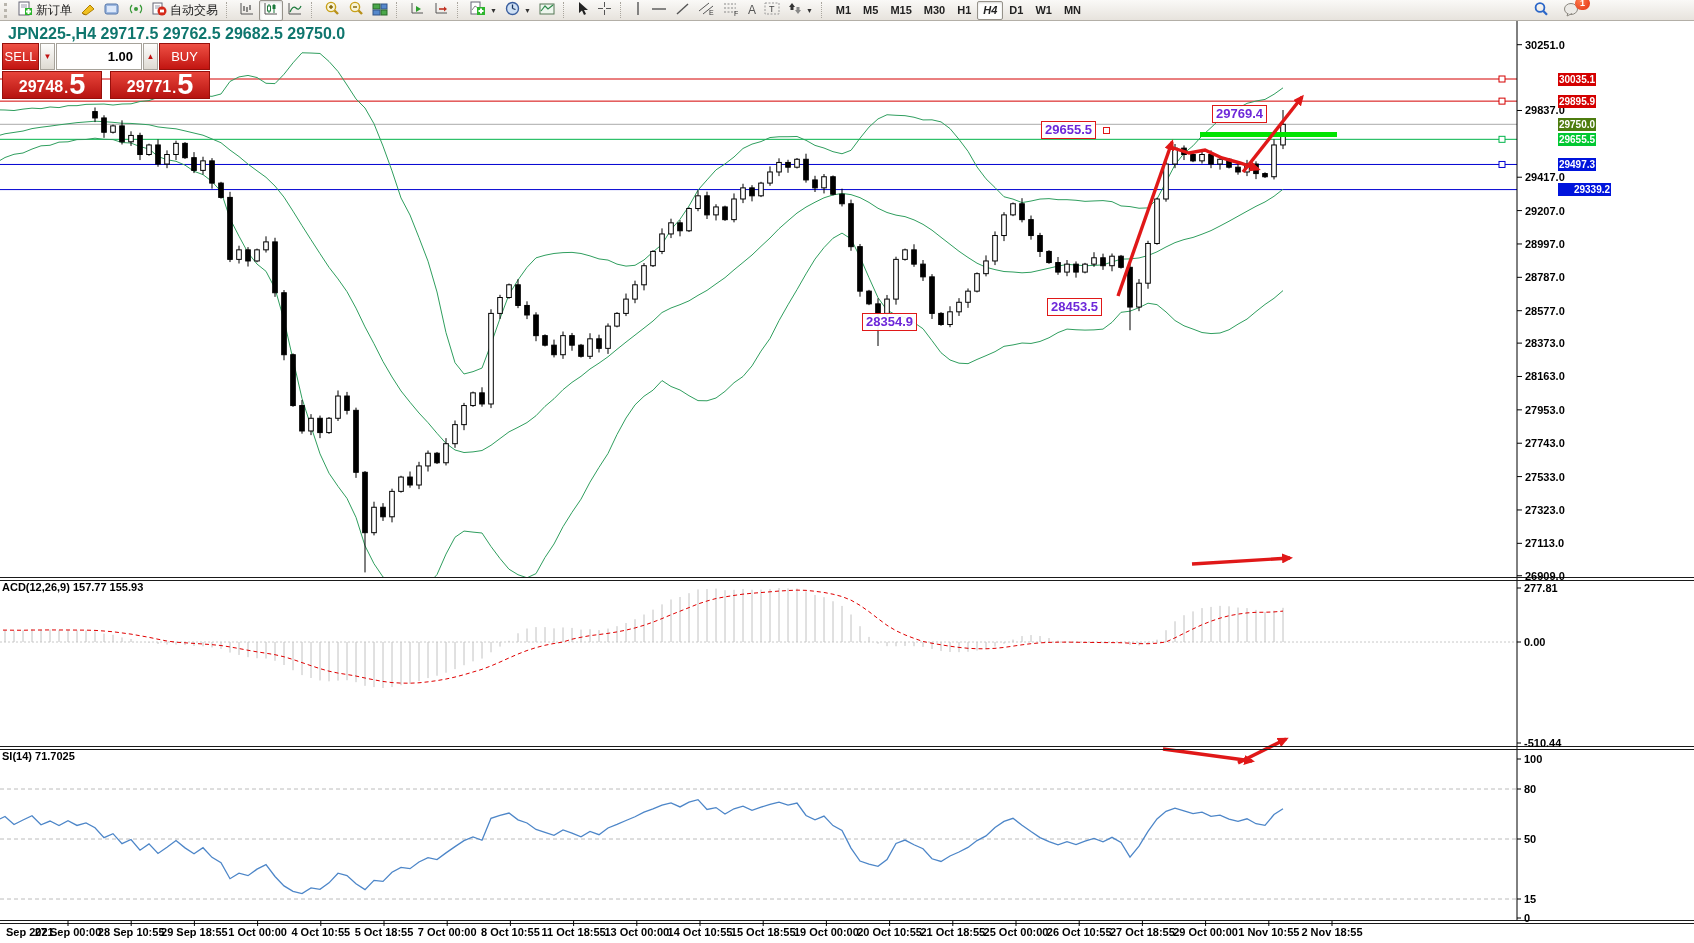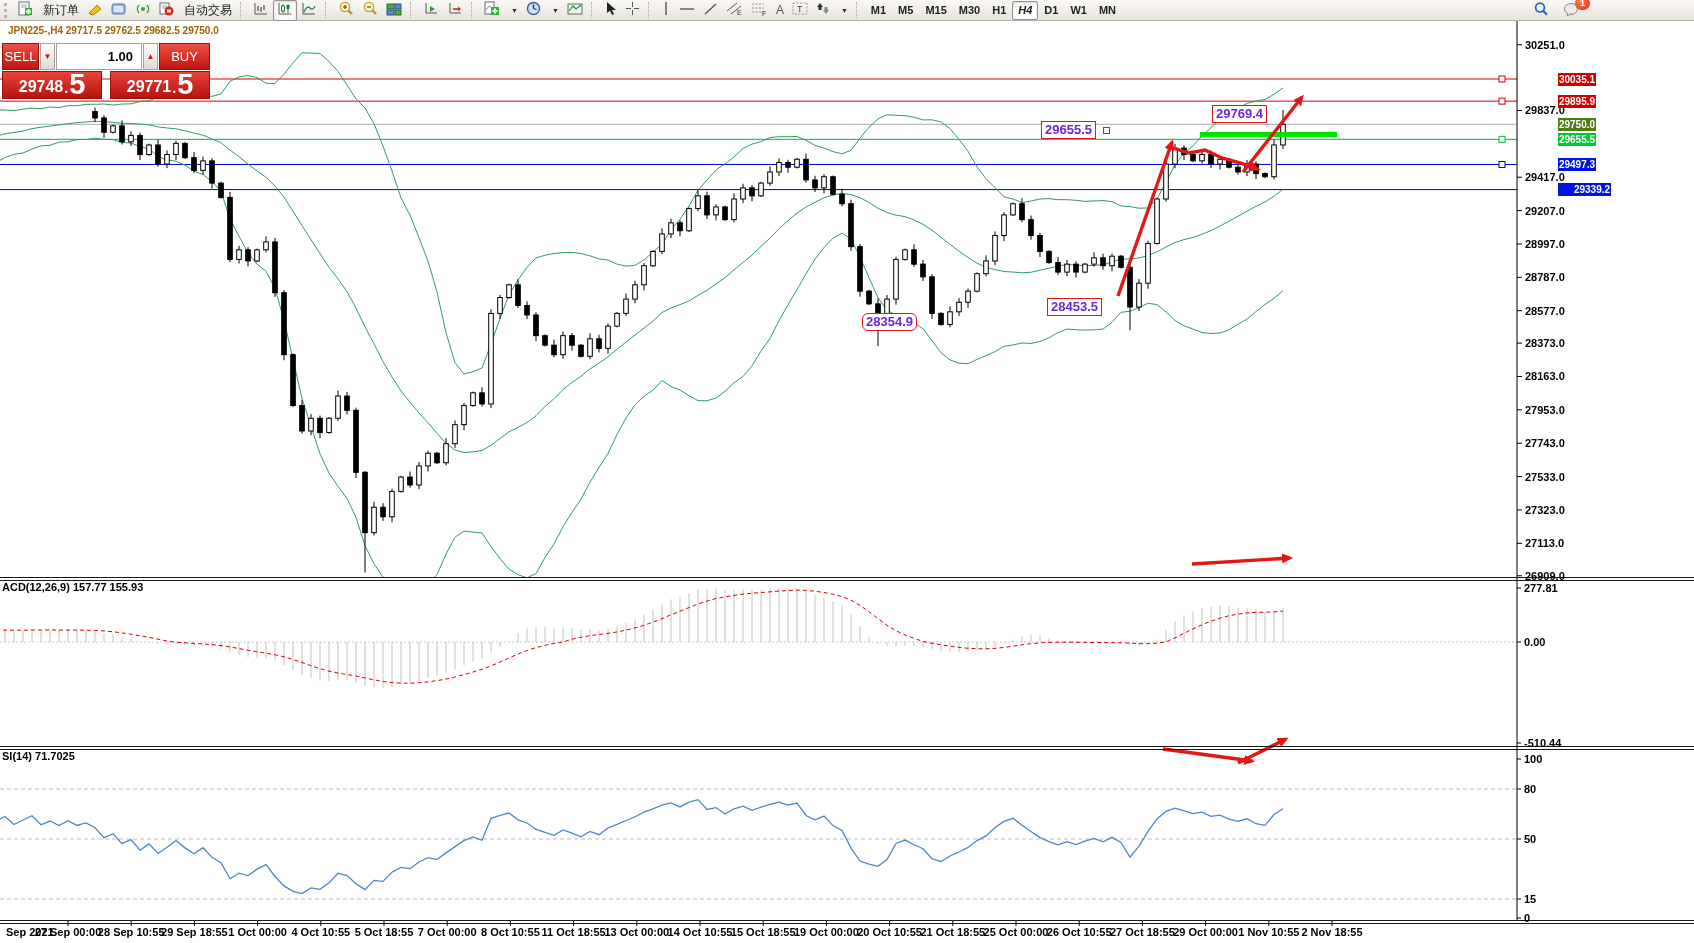--- a/index.html
+++ b/index.html
@@ -4,36 +4,36 @@
 <style>
   html,body{margin:0;padding:0;background:#fff;}
   .app{position:relative;width:1694px;height:943px;overflow:hidden;background:#fff;
        font-family:"Liberation Sans",sans-serif;-webkit-font-smoothing:antialiased;}
   
   .toolbar{position:absolute;top:0;left:0;width:1694px;height:21px;z-index:30;
            background:linear-gradient(#faf9f7,#e7e3dd);border-bottom:1px solid #b3afa7;
            display:flex;align-items:center;padding-left:3px;box-sizing:border-box;}
   .grip{width:4px;height:15px;border-left:3px dotted #b9b5ad;margin:0 3px 0 1px;}
   .tb-sep{width:4px;height:16px;border-left:1px dotted #aaa69e;margin:0 4px;}
-  .tb-btn{height:19px;display:flex;align-items:center;gap:10px;padding:0 3px;
+  .tb-btn{height:19px;display:flex;align-items:center;gap:3px;padding:0 3px;
           border:1px solid transparent;border-radius:2px;font-size:12px;color:#1a1a1a;cursor:default;}
   .tb-btn.pressed{border:1px solid #96928a;background:#fcfcfb;box-shadow:inset 0 1px 3px rgba(0,0,0,.16);}
   .tb-caret{font-size:7px;color:#333;margin-left:1px;}
   .tf{height:17px;line-height:17px;padding:0 5px;font-size:11px;font-weight:700;color:#222;
       border:1px solid transparent;border-radius:2px;}
   .tf.active{border:1px solid #96928a;background:#fdfdfc;box-shadow:inset 0 1px 2px rgba(0,0,0,.14);font-style:italic;}
   .tb-spacer{flex:1;}
   .badge{position:absolute;top:-4px;right:-7px;min-width:13px;height:13px;border-radius:7px;
          background:radial-gradient(circle at 35% 30%,#ff7b4d,#e03010);color:#fff;font-size:9px;
          font-weight:700;line-height:13px;text-align:center;padding:0 1px;}
   .icon{display:inline-block;vertical-align:middle;}
   
   #chart-svg{position:absolute;top:0;left:0;z-index:5;}
   .overlay{position:absolute;top:0;left:0;width:1694px;height:943px;z-index:20;pointer-events:none;}
-  .chart-title{position:absolute;left:8px;top:25px;font-size:10px;font-weight:700;color:#a16207;}
+  .chart-title{position:absolute;left:8px;top:25px;font-size:16px;font-weight:700;color:#0f766e;}
   .ind-label{position:absolute;left:2px;font-size:11px;font-weight:700;color:#000;}
   .chip{position:absolute;left:1518px;width:38px;height:13px;line-height:13px;text-align:center;
         color:#fff;font-size:10px;font-weight:700;margin-left:40px;}
   .callout{position:absolute;height:16px;line-height:16px;padding:0 3px;border:1px solid #e01818;
            color:#6d28d9;background:rgba(255,255,255,.93);font-size:13px;font-weight:700;}
   .stub-square{position:absolute;width:5px;height:5px;border:1px solid #e01818;background:#fff;}
   
   .trade-panel{position:absolute;left:2px;top:43px;width:208px;z-index:25;font-family:"Liberation Sans",sans-serif;}
   .tp-row1{display:flex;height:27px;gap:1px;}
   .tp-sell,.tp-buy{background:linear-gradient(#ee5044,#c21511);border:1px solid #97100c;color:#fff;
@@ -932,17 +932,17 @@
     <div class="ind-label" style="top:750px;">SI(14) 71.7025</div>
   <div class="chip" style="top: 72.5065px; background: rgb(212, 0, 0);">30035.1</div>
       <div class="chip" style="top: 94.6254px; background: rgb(212, 0, 0);">29895.9</div>
       <div class="chip" style="top: 117.809px; background: #4d7c0f;">29750.0</div>
       <div class="chip" style="top: 132.825px; background: rgb(0, 200, 50);">29655.5</div>
       <div class="chip" style="top: 157.963px; background: rgb(0, 20, 220);">29497.3</div>
       <div class="chip" style="top: 183.085px; background: rgb(0, 20, 220); padding-left: 15px;">29339.2</div>
       <div class="callout" style="left: 1041px; top: 121px;">29655.5</div>
       <div class="stub-square" style="left: 1103px; top: 127px;"></div>
       <div class="callout" style="left: 1212px; top: 105px;">29769.4</div>
-      <div class="callout" style="left: 862px; top: 313px; border-radius: 6px;">28354.9</div>
+      <div class="callout" style="left: 862px; top: 313px;">28354.9</div>
       <div class="callout" style="left: 1047px; top: 298px;">28453.5</div>
     </div>
 
 </div>
 
 </body></html>

